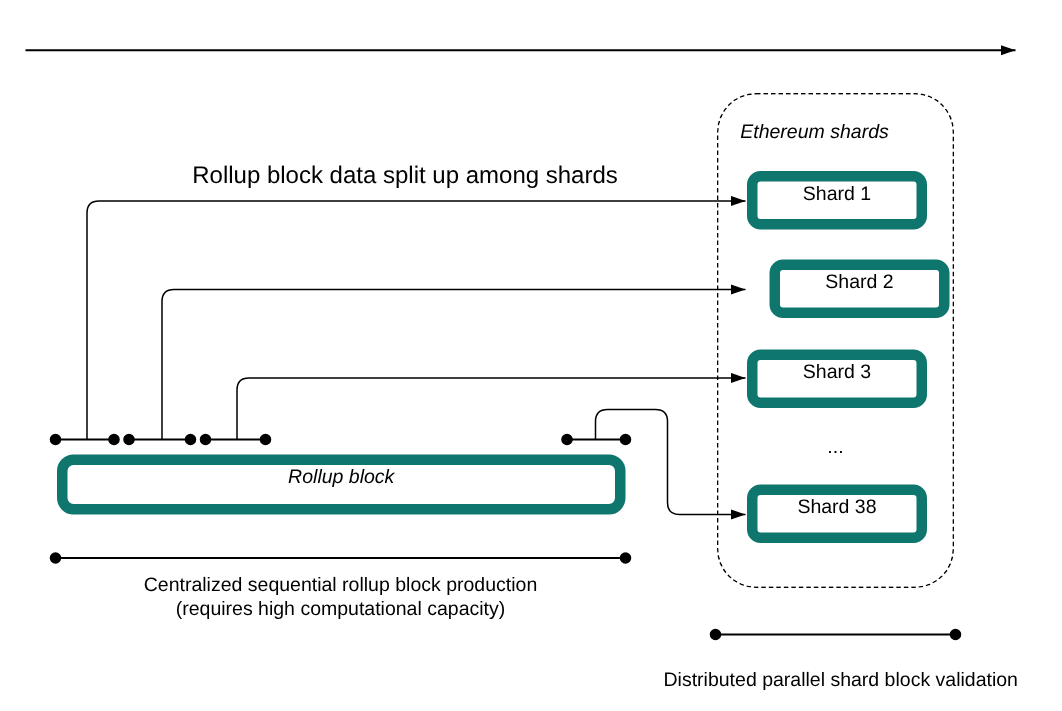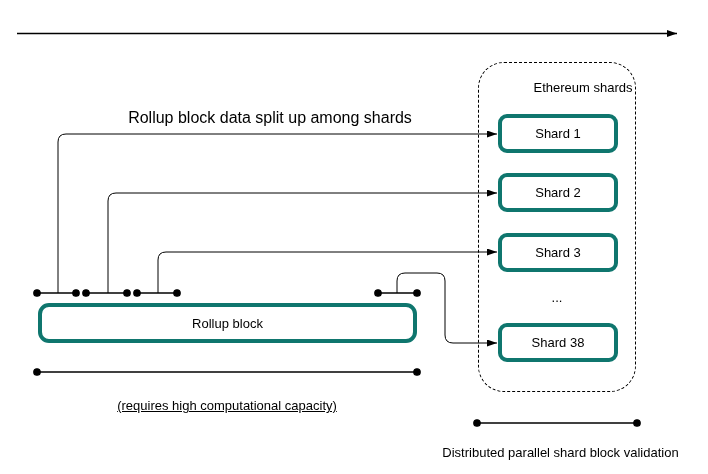--- a/index.html
+++ b/index.html
@@ -20,58 +20,58 @@
   }
   .label {
     position: absolute;
     text-align: center;
     font-size: 13px;
     line-height: 16px;
     white-space: nowrap;
   }
   .time-label   { left: 297px; top: 9px;  width: 100px; }
   .split-label  { left: 120px; top: 110px; width: 300px; font-size: 16px; }
-  .shards-title { left: 504px; top: 80px; width: 158px; }
+  .shards-title { left: 464px; top: 80px; width: 158px; font-style: italic; }
   .ellipsis     { left: 478px; top: 290px; width: 158px; }
   .prod-line1   { left: 51px;  top: 382px; width: 352px; }
-  .prod-line2   { left: 51px;  top: 398px; width: 352px; text-decoration: underline; }
+  .prod-line2   { left: 51px;  top: 398px; width: 352px; }
   .valid-label  { left: 413px; top: 433px; width: 295px; margin-top: 12px; }
 
   .shards-panel {
     position: absolute;
     left: 478px; top: 62px;
     width: 158px; height: 330px;
     border: 1px dashed #000000;
     border-radius: 26px;
     box-sizing: border-box;
     background: transparent;
   }
   .node {
     position: absolute;
-    border: 4px solid #0f766e;
+    border: 7px solid #0f766e;
     background: #ffffff;
     box-sizing: border-box;
     display: flex;
-    align-items: center;
     justify-content: center;
     font-size: 13px;
   }
   .shard-box {
     left: 498px;
     width: 120px; height: 39px;
     border-radius: 9px;
   }
   .shard-1  { top: 114px; }
-  .shard-2  { top: 173px; }
+  .shard-2  { top: 173px; margin-left: 15px; }
   .shard-3  { top: 233px; }
   .shard-64 { top: 323px; }
   .rollup-box {
     left: 38px; top: 303px;
     width: 379px; height: 40px;
     border-radius: 11px;
+    font-style: italic;
   }
 </style>
 </head>
 <body>
 
 <div class="stage">
 
   <div class="shards-panel"></div>
 
   <div class="node shard-box shard-1">
@@ -86,20 +86,21 @@
   <div class="node shard-box shard-64">
     <span>Shard 38</span>
   </div>
   <div class="node rollup-box">
     <span>Rollup block</span>
   </div>
 
   <div class="label split-label">Rollup block data split up among shards</div>
   <div class="label shards-title">Ethereum shards</div>
   <div class="label ellipsis">...</div>
+  <div class="label prod-line1">Centralized sequential rollup block production</div>
   <div class="label prod-line2">(requires high computational capacity)</div>
   <div class="label valid-label">Distributed parallel shard block validation</div>
 
   <svg class="svg-layer" viewBox="0 0 708 474" xmlns="http://www.w3.org/2000/svg">
     <defs>
       <marker id="arrow" markerWidth="11" markerHeight="8" refX="10" refY="3.5" orient="auto" markerUnits="userSpaceOnUse">
         <path d="M0,0 L10,3.5 L0,7 Z" fill="#000000"></path>
       </marker>
     </defs>
 

